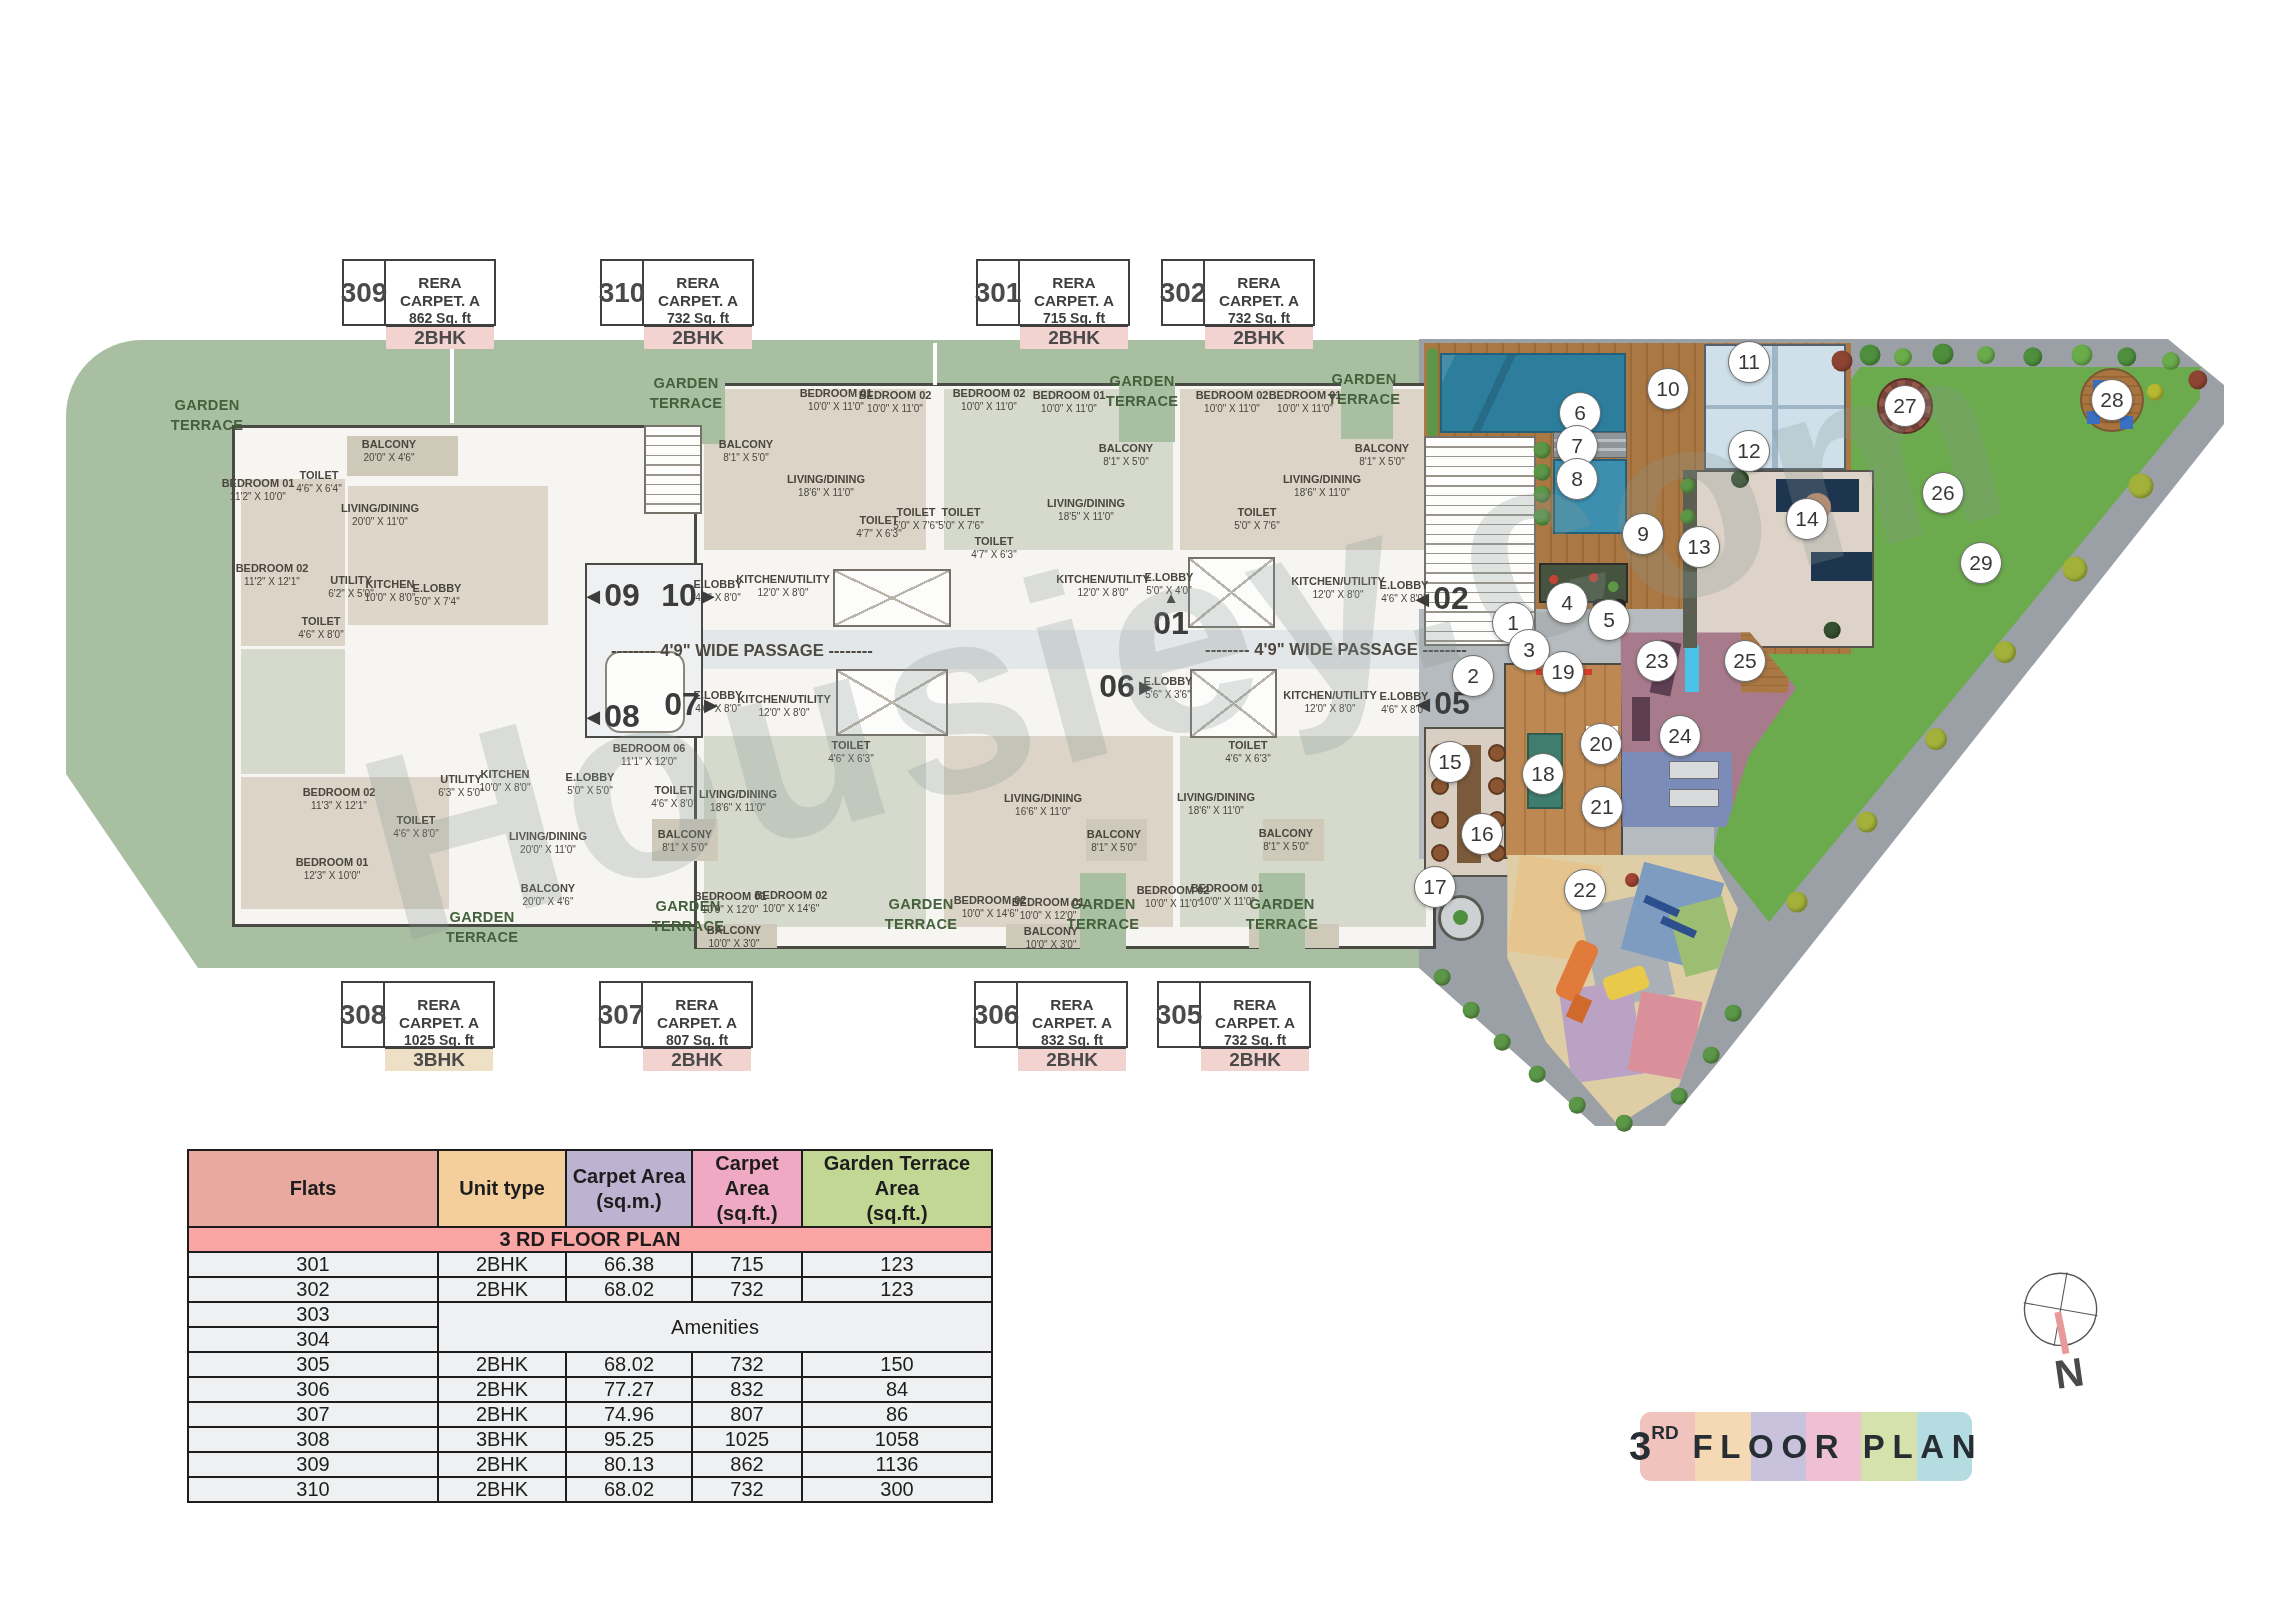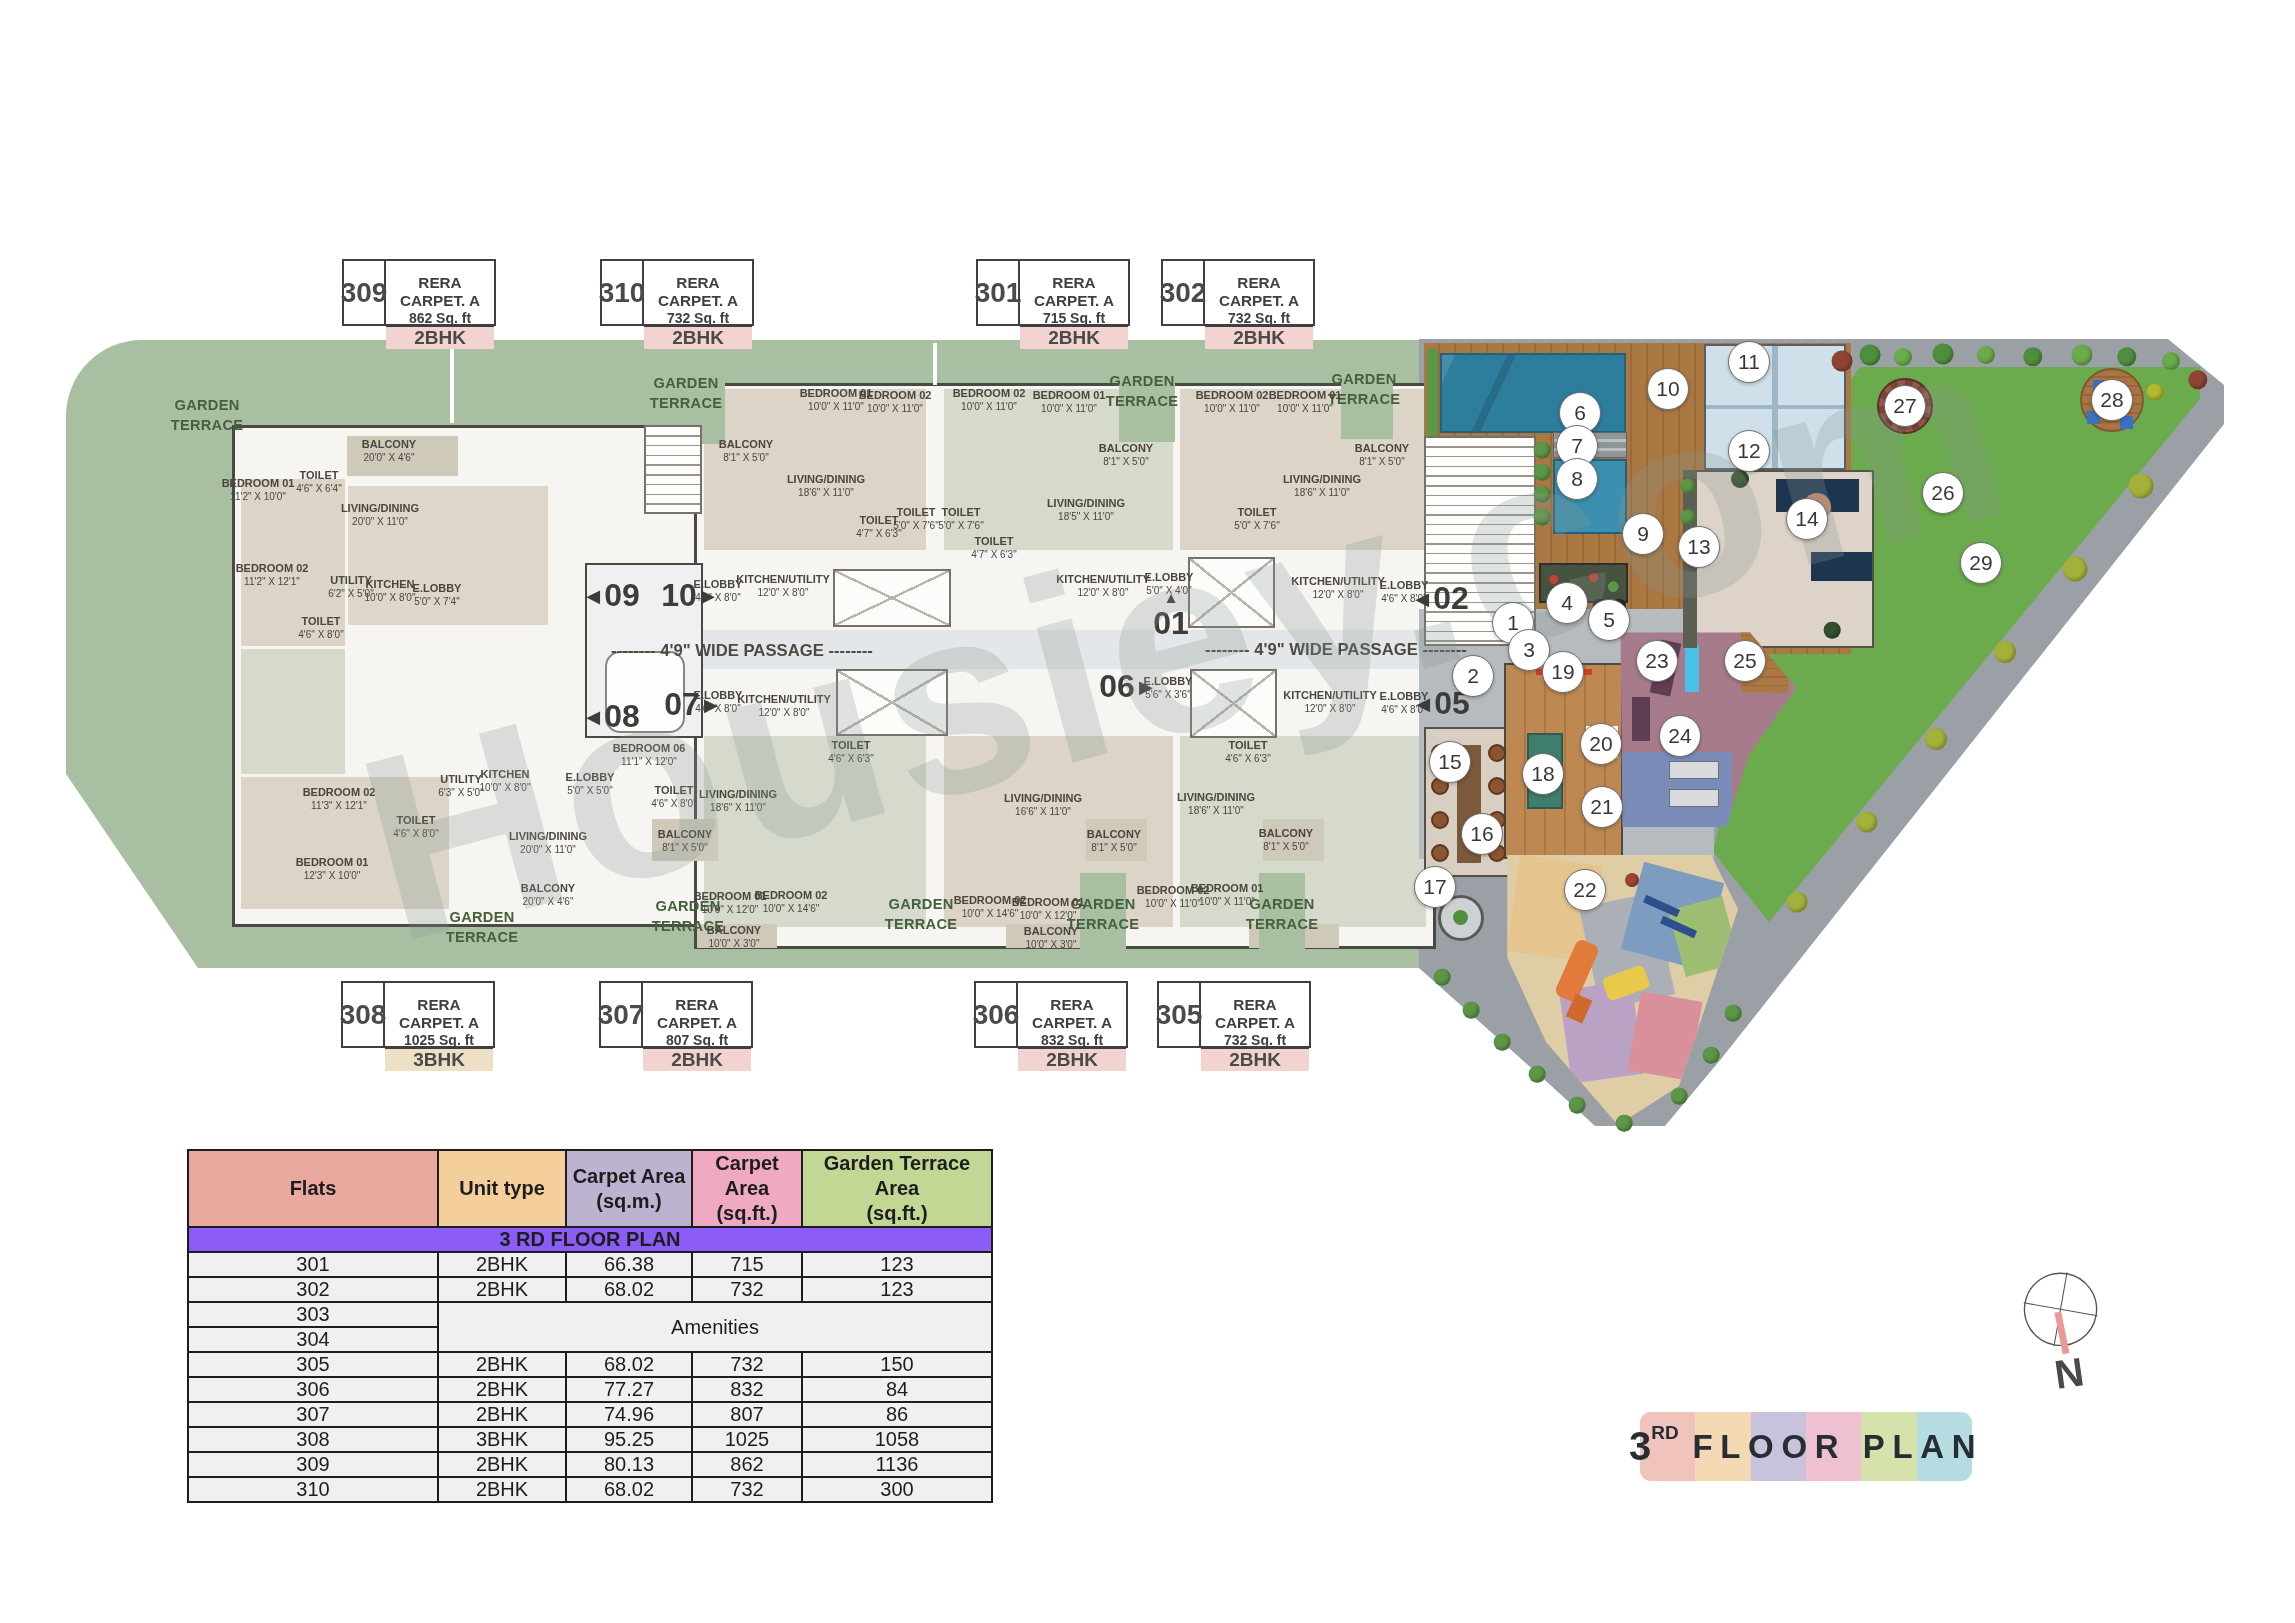--- a/index.html
+++ b/index.html
@@ -99,21 +99,21 @@
   .rb-title{font-size:15.3px;font-weight:bold;text-align:center;padding-top:13px;color:#3f3f3f;}
   .rb-area{font-size:14px;font-weight:bold;text-align:center;color:#3f3f3f;flex:1;}
   .rb-type{height:23.6px;display:flex;align-items:center;justify-content:center;font-size:19px;font-weight:bold;
            color:#4a4a4a;border-top:1.4px solid #3f3f3f;}
   
   #flats-table{position:absolute;left:187px;top:1149px;width:804px;border-collapse:collapse;z-index:50;
                font-size:20px;color:#1d1d1d;table-layout:fixed;}
   #flats-table th,#flats-table td{border:2.1px solid #1d1d1d;text-align:center;padding:0;}
   #flats-table th{height:65px;font-size:20px;line-height:1.25;}
   #flats-table td{height:21.5px;background:#eef0f1;font-weight:500;}
-  #flats-table td.section{background:#8b5cf6;font-weight:bold;height:21px;}
+  #flats-table td.section{background:#fca5a5;font-weight:bold;height:21px;}
   
   #banner{position:absolute;left:1640px;top:1412px;width:332px;height:69px;border-radius:11px;overflow:hidden;
           display:flex;z-index:50;}
   #banner .seg{flex:1;}
   #banner-text{position:absolute;left:1640px;top:1412px;width:332px;height:69px;display:flex;align-items:center;
           justify-content:center;z-index:51;color:#272e33;font-weight:bold;}
   #banner-text .num{font-size:40px;}
   #banner-text .sup{font-size:19px;align-self:flex-start;margin-top:9.7px;}
   #banner-text .rest{font-size:33px;letter-spacing:7.6px;margin-left:14px;white-space:nowrap;}
   #compass{position:absolute;left:2012px;top:1262px;z-index:50;}

